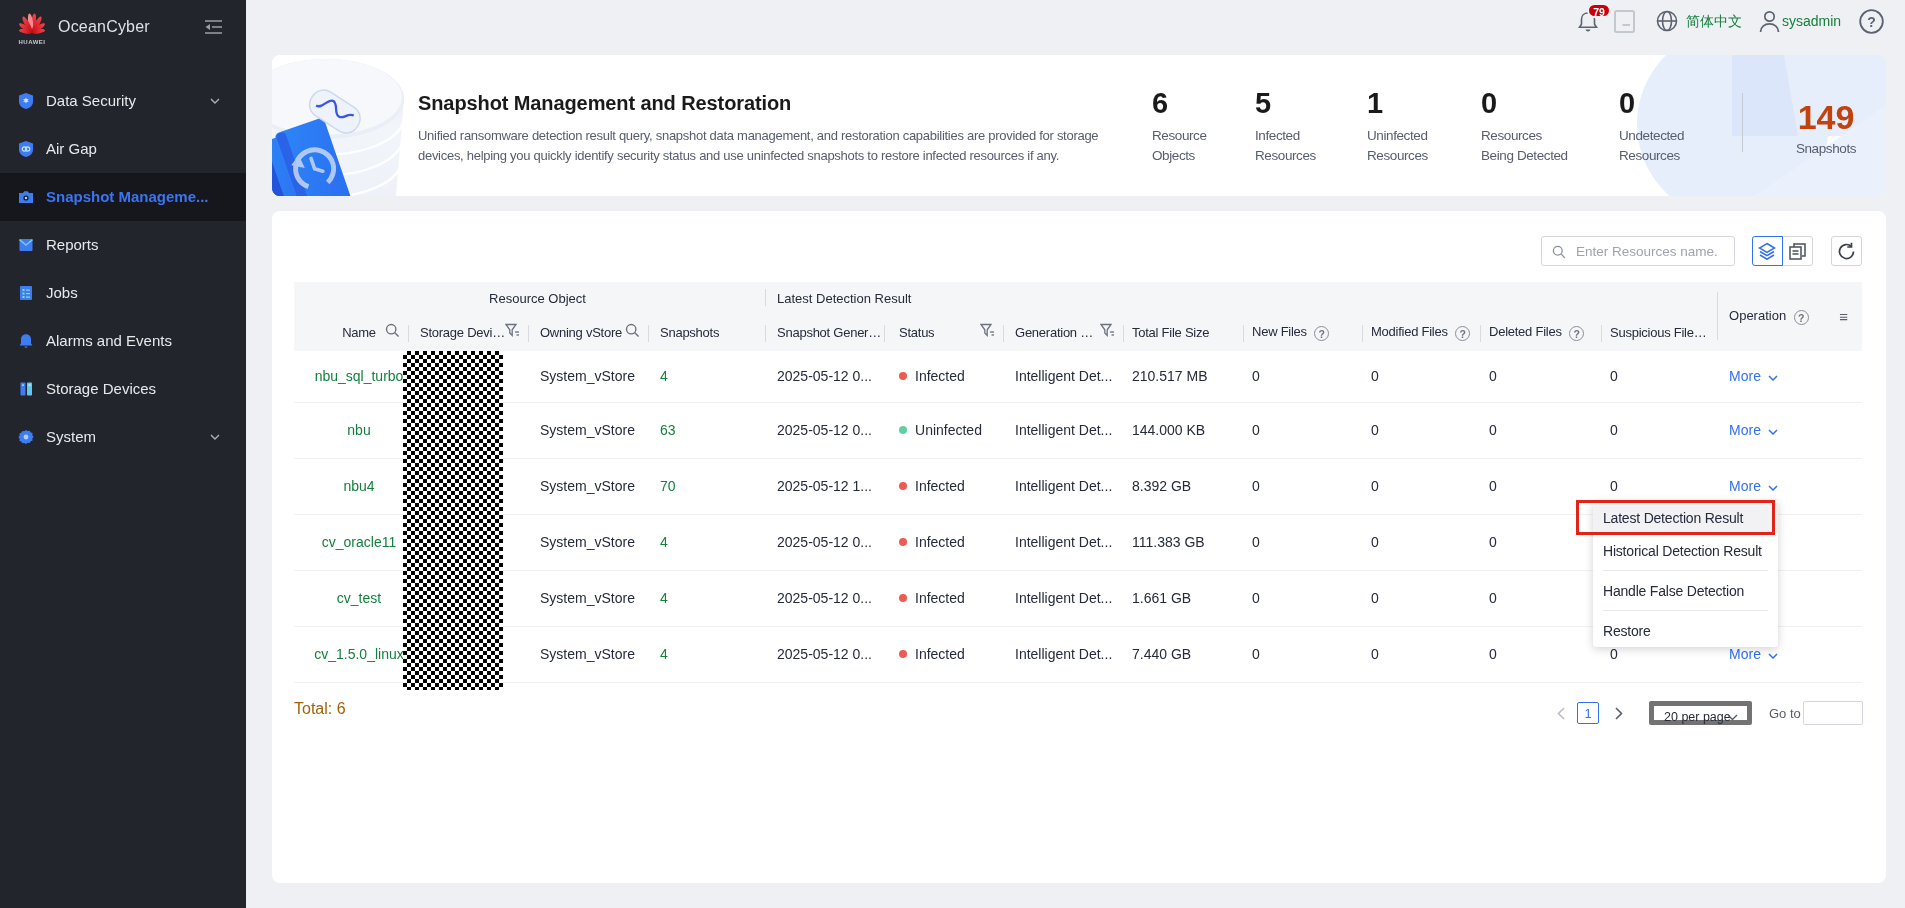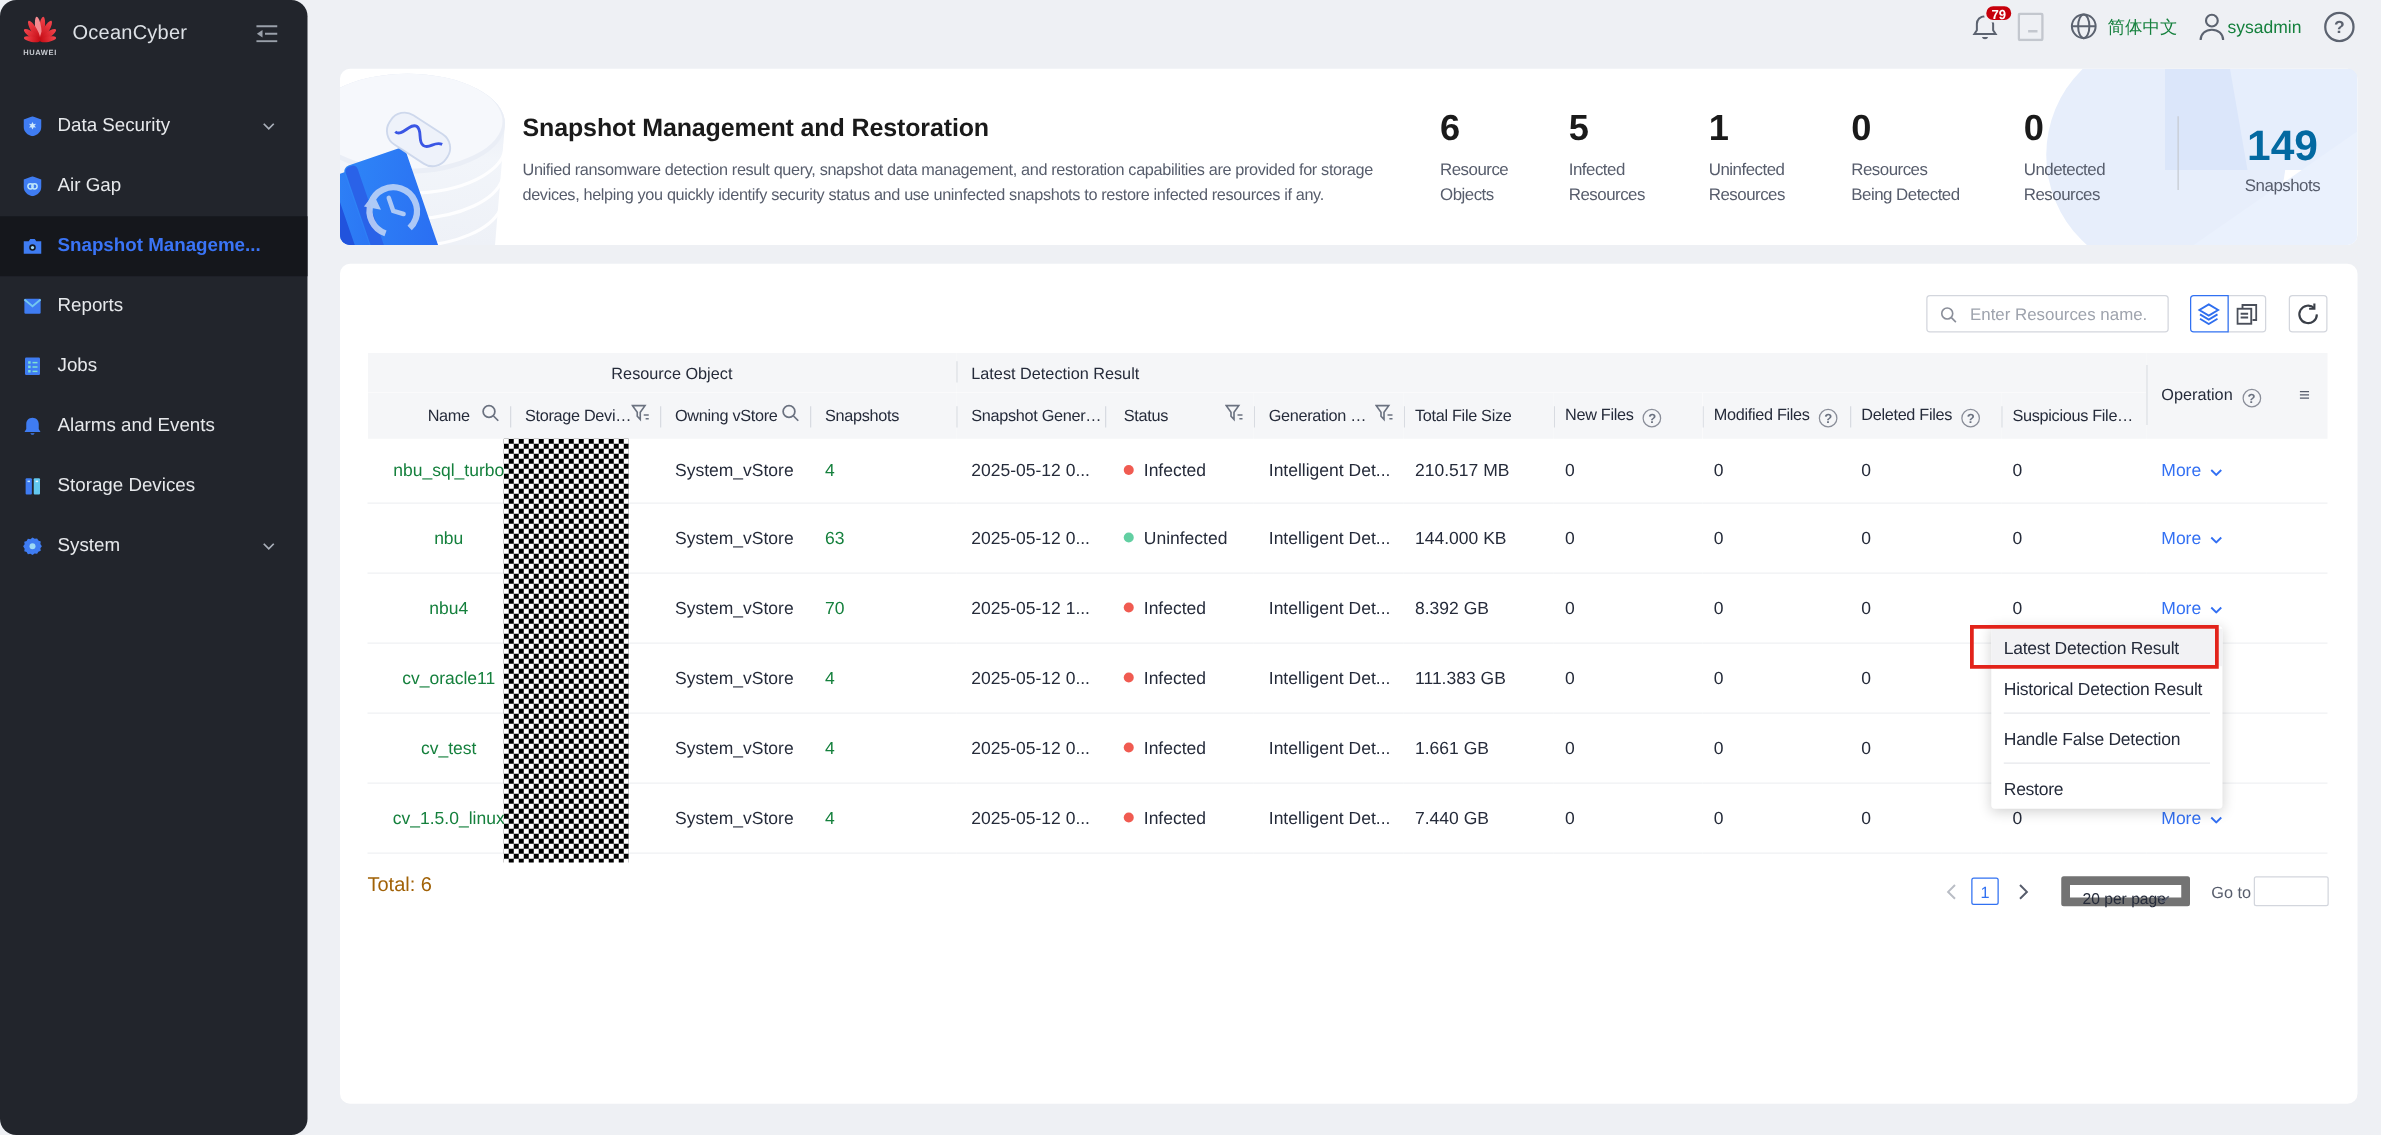--- a/index.html
+++ b/index.html
@@ -1,21 +1,21 @@
 <!DOCTYPE html>
 <html><head>
 <meta charset="utf-8">
 <style>
 * { margin:0; padding:0; box-sizing:border-box; }
 html,body { width:1905px; height:908px; overflow:hidden; }
 body { font-family:"Liberation Sans", sans-serif; background:#eef0f4; color:#252b3a; }
 #app { position:relative; width:1905px; height:908px; }
 
 
-#sidebar { position:absolute; left:0; top:0; width:246px; height:908px; background:#22252c;border-radius:13px; }
+#sidebar { position:absolute; left:0; top:0; width:246px; height:908px; background:#22252c; }
 .logo-row { position:absolute; left:0; top:0; width:246px; height:56px; }
 .logo { position:absolute; left:17px; top:11px; width:30px; height:34px; }
 .brand { position:absolute; left:58px; top:18px; font-size:16px; color:#dde1e6; letter-spacing:.2px; }
 .collapse { position:absolute; left:205px; top:20px; width:17px; height:14px; }
 .menu { position:absolute; top:77px; left:0; width:246px; }
 .mi { position:relative; height:48px; display:flex; align-items:center; }
 .mi .ic { position:absolute; left:18px; top:16px; width:16px; height:16px; }
 .mi .lb { position:absolute; left:46px; top:0; line-height:48px; font-size:15px; color:#e7e9ec; white-space:nowrap; }
 .mi .chev { position:absolute; right:26px; top:21px; width:10px; height:6px; }
 .mi.sel { background:#15171c; }
@@ -31,21 +31,21 @@
 #hero { left:272px; top:55px; width:1614px; height:141px; overflow:hidden; }
 #tablecard { left:272px; top:211px; width:1614px; height:672px; }
 
 
 #hero h1 { position:absolute; left:146px; top:37px; font-size:20px; letter-spacing:-0.1px; font-weight:bold; color:#1a1a1a; }
 #hero .desc { position:absolute; left:146px; top:71px; white-space:nowrap; font-size:13px; letter-spacing:-0.28px; line-height:20px; color:#575d6c; }
 .stat { position:absolute; top:33px; }
 .stat .n { font-size:29px; font-weight:bold; color:#1a1a1a; line-height:30px; }
 .stat .l { margin-top:8px; font-size:13.5px; letter-spacing:-0.4px; line-height:19.5px; color:#575d6c; }
 #snapstat { position:absolute; left:1484px; top:45px; width:140px; text-align:center; }
-#snapstat .n { font-size:34px; font-weight:bold; color:#0369a1; line-height:34px; }
+#snapstat .n { font-size:34px; font-weight:bold; color:#c2410c; line-height:34px; }
 #snapstat .l { margin-top:7px; font-size:13.5px; letter-spacing:-0.4px; color:#575d6c; }
 .vdiv { position:absolute; left:1470px; top:38px; width:1px; height:59px; background:#c6cad1; }
 
 
 #search { position:absolute; left:1269px; top:25px; width:194px; height:30px; border:1px solid #d3d6dd; border-radius:3px; background:#fff; }
 #search .ph { position:absolute; left:34px; top:7px; font-size:13.5px; color:#9ea3ad; }
 .btn { position:absolute; top:25px; width:31px; height:30px; border:1px solid #d3d6dd; background:#fff; }
 #btn-layers { left:1480px; border-color:#3171f2; border-radius:3px 0 0 3px; z-index:2; }
 #btn-copy { left:1510px; border-radius:0 3px 3px 0; }
 #btn-refresh { left:1559px; border-radius:3px; }
@@ -511,21 +511,21 @@
     </div>
     <div id="pager">
       <div style="position:absolute;left:22px;top:489px;font-size:16px;color:#a16207;white-space:nowrap">Total: 6</div>
       <svg style="position:absolute;left:1285px;top:496px" width="8" height="13" viewBox="0 0 8 13">
           <path d="M7 1L1.5 6.5 7 12" stroke="#b9bdc5" stroke-width="1.6" fill="none"></path>
         </svg>
       <div style="position:absolute;left:1305px;top:491px;width:22px;height:22px;border:1px solid #3171f2;border-radius:2px;color:#3171f2;font-size:13px;text-align:center;line-height:21px">1</div>
       <svg style="position:absolute;left:1343px;top:496px" width="8" height="13" viewBox="0 0 8 13">
           <path d="M1 1l5.5 5.5L1 12" stroke="#575d6c" stroke-width="1.6" fill="none"></path>
         </svg>
-      <div style="position:absolute;left:1377px;top:490px;width:103px;height:24px;border:7px solid #737373;border-radius:2px;font-size:12.5px;color:#252b3a;line-height:23px;padding-left:10px">20 per page<svg style="position:absolute;right:9px;top:8px" width="11" height="7" viewBox="0 0 11 7">
+      <div style="position:absolute;left:1377px;top:490px;width:103px;height:24px;border:5px solid #737373;border-radius:2px;font-size:12.5px;color:#252b3a;line-height:23px;padding-left:10px">20 per page<svg style="position:absolute;right:9px;top:8px" width="11" height="7" viewBox="0 0 11 7">
             <path d="M1 1l4.5 4.5L10 1" stroke="#575d6c" stroke-width="1.4" fill="none"></path>
           </svg></div>
       <div style="position:absolute;left:1497px;top:495px;font-size:13px;color:#575d6c;white-space:nowrap">Go to</div>
       <div style="position:absolute;left:1531px;top:490px;width:60px;height:24px;border:1px solid #d3d6dd;border-radius:2px;background:#fff"></div>
     </div>
   </div>
 
   <div id="checker"></div>
   <div id="popup">
     <div style="height:2px"></div>

